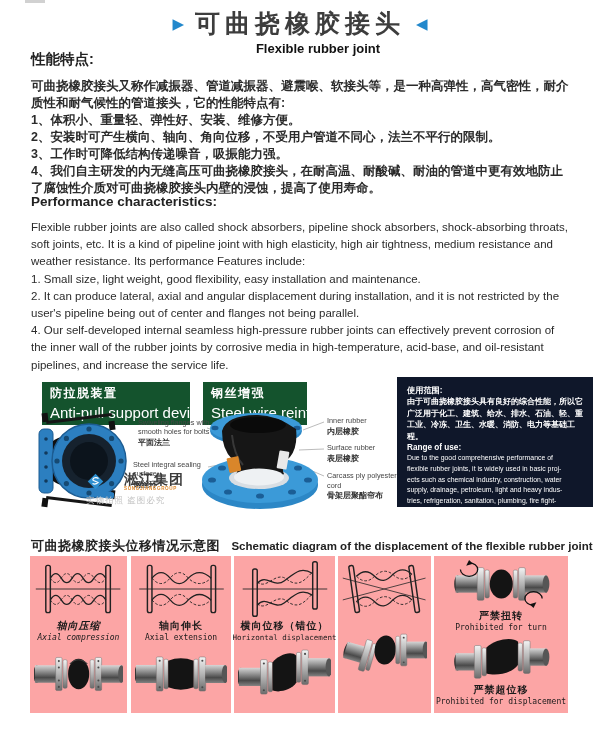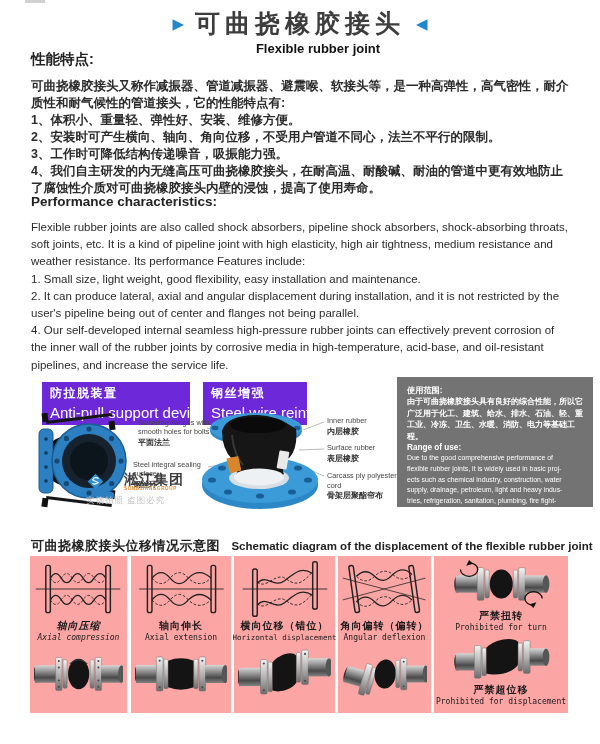--- a/index.html
+++ b/index.html
@@ -18,41 +18,41 @@
   .textblock{position:absolute;left:31px;width:540px;}
   #cn-block{top:50px;}
   .sec-heading-cn{font-size:14.5px;font-weight:bold;color:#222;margin:0 0 9px 0;}
   .cn-body div{font-size:12.5px;font-weight:bold;line-height:17px;color:#2b2b2b;}
   #en-block{top:194px;}
   .sec-heading-en{font-size:13.5px;font-weight:bold;color:#222;margin:0 0 10px 0;}
   .en-body div{font-size:11.5px;line-height:17.2px;color:#2b2b2b;}
 
   
   .figure{position:absolute;top:372px;left:0;width:600px;height:152px;}
-  .badge{position:absolute;background:#6d28d9;color:#fff;padding:3px 8px 4px 8px;box-sizing:border-box;}
+  .badge{position:absolute;background:#14532d;color:#fff;padding:3px 8px 4px 8px;box-sizing:border-box;}
   .badge .b-cn{font-size:12px;font-weight:bold;letter-spacing:1.5px;}
   .badge .b-en{font-size:15px;margin-top:1.5px;white-space:nowrap;}
   #badge1{left:42px;top:10px;width:148px;}
   #badge2{left:203px;top:10px;width:104px;}
 
   .img-left{position:absolute;left:34px;top:33px;width:95px;height:110px;}
   .img-right{position:absolute;left:198px;top:33px;width:125px;height:108px;}
 
   .anno{position:absolute;font-size:7.3px;color:#454545;line-height:9.3px;}
   .anno .a-cn{font-size:8px;color:#2e2e2e;font-weight:bold;margin-top:1px;}
   #annoA{left:138px;top:46px;width:72px;}
   #annoB{left:133px;top:88px;width:78px;}
   .anno-r{position:absolute;font-size:7.3px;color:#454545;line-height:9.5px;width:75px;}
   .anno-r .a-cn{font-size:8px;color:#2e2e2e;font-weight:bold;margin-top:1px;}
   #annoR1{left:327px;top:44px;}
   #annoR2{left:327px;top:71px;}
   #annoR3{left:327px;top:99px;}
   .leaders{position:absolute;left:0;top:0;width:600px;height:152px;pointer-events:none;}
 
-  .usage{position:absolute;left:397px;top:5px;width:196px;height:130px;box-sizing:border-box;background:#737373;color:#fff;padding:8px 6px 6px 10px;}
+  .usage{position:absolute;left:397px;top:5px;width:196px;height:130px;box-sizing:border-box;background:#0f172a;color:#fff;padding:8px 6px 6px 10px;}
   .usage .u-title{font-size:8.2px;font-weight:bold;line-height:11px;}
   .usage .u-cn{font-size:8px;font-weight:bold;line-height:11.5px;}
   .usage .u-en div{font-size:6.9px;line-height:10.8px;}
 
   .watermark{position:absolute;left:86px;top:100px;width:130px;}
   .wm-row{display:flex;align-items:center;gap:19px;}
   .wm-name{font-size:14px;font-weight:bold;color:#3c3c3c;letter-spacing:1px;line-height:14px;}
   .wm-sub{font-size:4.6px;color:#e08a2e;letter-spacing:.6px;font-weight:bold;}
   .wm-note{font-size:8.5px;color:#c3c3c3;margin-top:4px;letter-spacing:1px;}
 
@@ -363,24 +363,20 @@
           <rect x="13" y="7" width="5" height="52" rx="2" fill="none" stroke="#222" stroke-width="1.6"></rect>
         </g>
       <g transform="rotate(-8 81.5 33)">
           <rect x="79" y="7" width="5" height="52" rx="2" fill="none" stroke="#222" stroke-width="1.6"></rect>
         </g>
       <path class="braid" d="M18 19 Q28 9 38 19 Q48 29 58 17 Q69 7 79 17"></path>
       <path class="braidD" d="M18 19 Q28 29 38 19 Q48 9 58 17 Q69 27 79 17"></path>
       <path class="braid" d="M18 47 Q28 37 38 47 Q48 57 58 45 Q69 35 79 45"></path>
       <path class="braidD" d="M18 47 Q28 57 38 47 Q48 37 58 45 Q69 55 79 45"></path>
     </svg>
-    <div class="plabel">
-      <div class="pl-cn">角向偏转（偏转）</div>
-      <div class="pl-en">Angular deflexion</div>
-    </div>
     <svg class="pphoto" viewBox="0 0 97 58">
       <g transform="rotate(16 30 32)">
         <ellipse cx="6" cy="36" rx="3.5" ry="9.5" fill="#333"></ellipse>
         <rect x="4" y="26.5" width="20" height="19" fill="url(#pipeG)"></rect>
         <rect x="24" y="18" width="7" height="36" rx="1.5" fill="url(#flangeG)" stroke="#6a6a6a" stroke-width="0.5"></rect>
         <rect x="32" y="20.5" width="4.5" height="31" rx="1.5" fill="url(#flangeG)" stroke="#6a6a6a" stroke-width="0.5"></rect>
       </g>
       <g transform="rotate(6 48 29)">
           <ellipse cx="49" cy="29" rx="12" ry="16.5" fill="#141414"></ellipse>
         </g>

